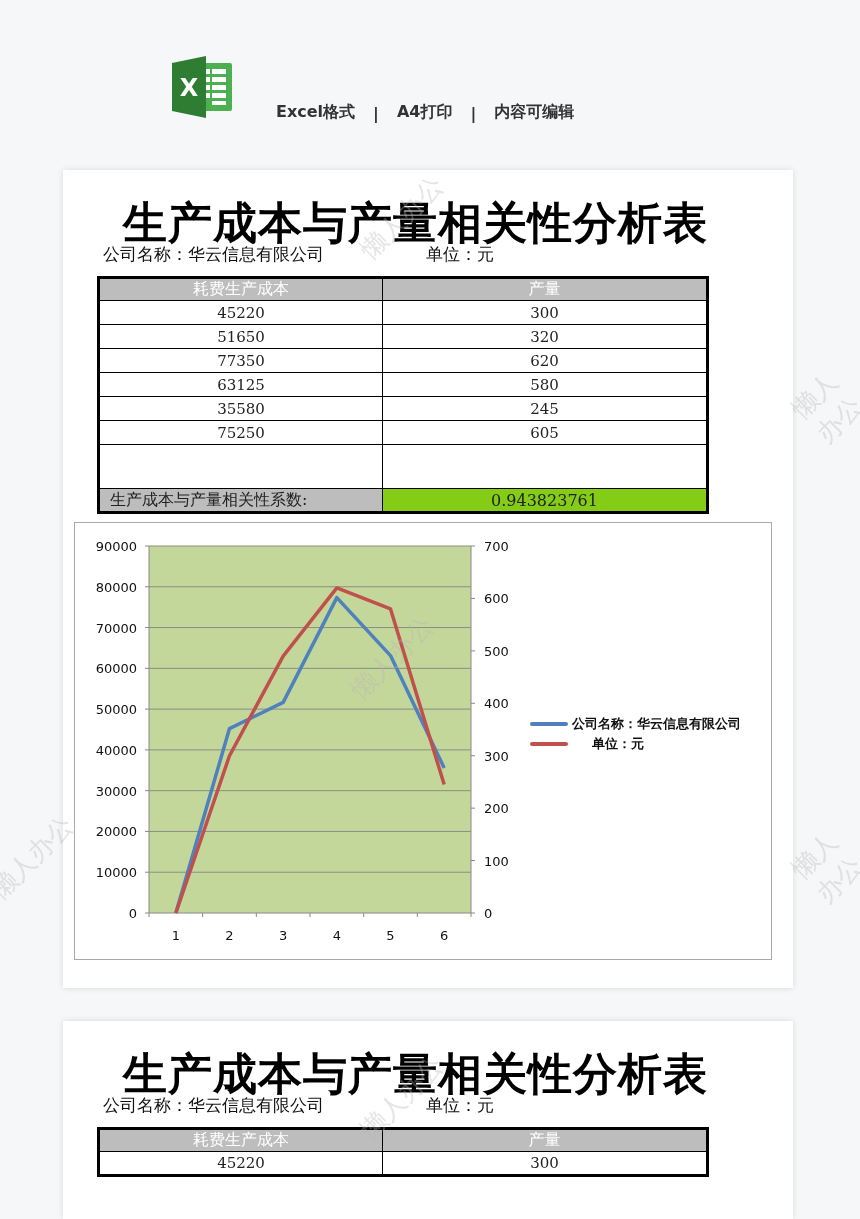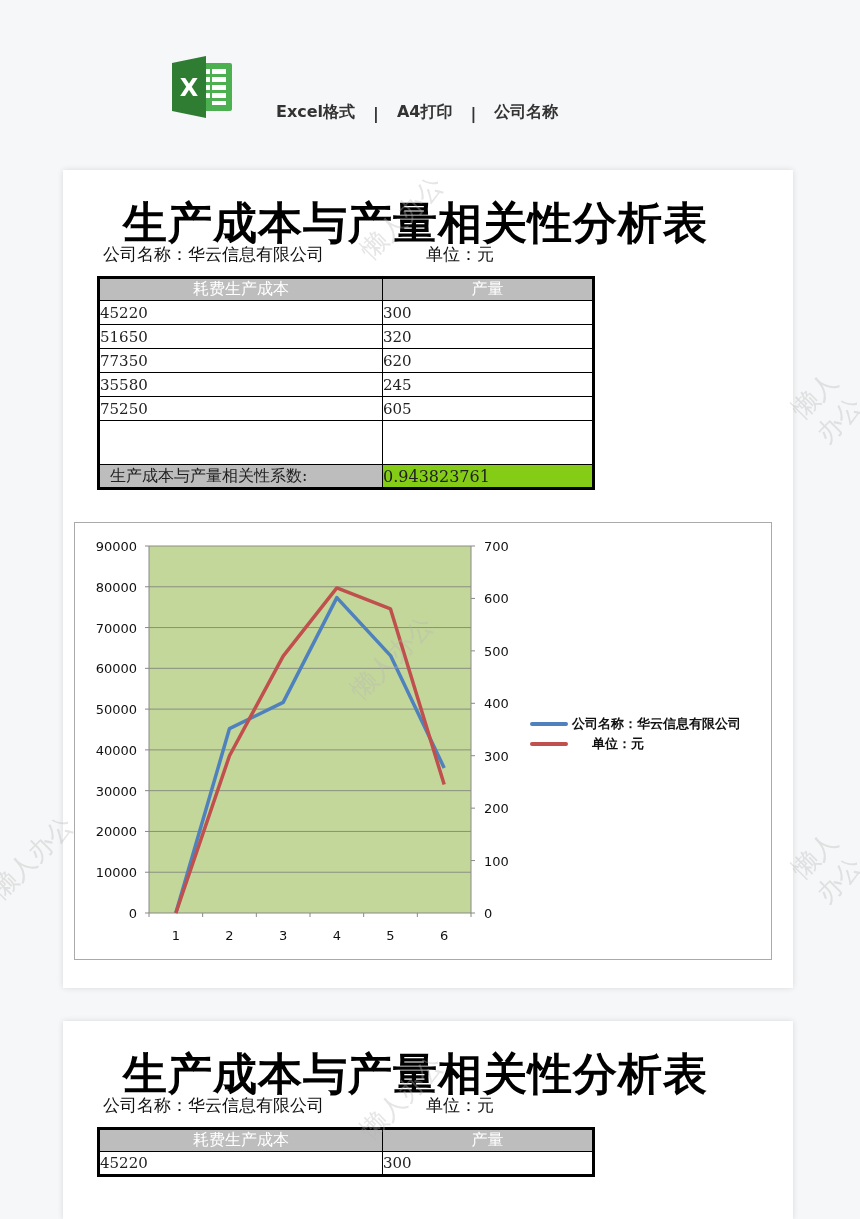--- a/index.html
+++ b/index.html
@@ -8,23 +8,23 @@
   .xl-icon { position: absolute; left: 170px; top: 55px; width: 64px; height: 64px; }
   .banner-title { position: absolute; left: 275px; top: 52px; font-size: 29px; font-weight: bold; color: #2e8b35; letter-spacing: 1px; font-family: "DejaVu Sans", sans-serif; }
   .banner-sub { position: absolute; left: 276px; top: 102px; font-size: 16px; font-weight: bold; color: #333; display: flex; gap: 18px; font-family: "DejaVu Sans", sans-serif; align-items: flex-end; }
   .banner-sub .sep { color: #333; }
   .page { position: absolute; left: 63px; background: #fff; box-shadow: 0 0 6px rgba(0,0,0,0.12); }
   .page1 { top: 170px; width: 730px; height: 818px; }
   .page2 { top: 1021px; width: 730px; height: 198px; }
   .doc-title { position: absolute; left: 60px; top: 24px; font-size: 44px; font-family: "DejaVu Serif", "Liberation Serif", serif; font-weight: bold; color: #000; letter-spacing: 1px; }
   .company { position: absolute; left: 40px; top: 73px; font-size: 17px; font-family: "DejaVu Serif", "Liberation Serif", serif; color: #111; }
   .unit { position: absolute; left: 363px; top: 73px; font-size: 17px; font-family: "DejaVu Serif", "Liberation Serif", serif; color: #111; }
-  table.data { position: absolute; left: 34px; top: 106px; width: 498px; border-collapse: collapse; border: 3px solid #000; font-family: "DejaVu Serif", "Liberation Serif", serif; font-size: 15px; }
+  table.data { position: absolute; left: 34px; top: 106px; width: 612px; border-collapse: collapse; border: 3px solid #000; font-family: "DejaVu Serif", "Liberation Serif", serif; font-size: 15px; }
   table.data th { background: #bdbdbd; color: #fff; font-weight: normal; height: 22px; font-size: 16px; border: 1.5px solid #000; }
-  table.data td { height: 24px; text-align: left; border: 1.5px solid #000; color: #222; }
+  table.data td { height: 24px; text-align: center; border: 1.5px solid #000; color: #222; }
   table.data td.empty { height: 44px; }
   table.data td.label { background: #bdbdbd; text-align: left; padding-left: 10px; font-size: 16px; }
   table.data td.coef { background: #84cc16; font-size: 16px; }
   .col1 { width: 284px; }
   .chart-box { position: absolute; left: 11px; top: 352px; width: 698px; height: 438px; border: 1px solid #aaa; background: #fff; }
   .chart-box svg { position: absolute; left: 0; top: 0; }
   .legend { position: absolute; left: 455px; top: 193px; font-family: "DejaVu Serif", serif; font-size: 13px; color: #111; }
   .legend-row { display: flex; align-items: flex-start; height: 26px; }
   .legend-line { width: 38px; height: 4px; margin-top: 6px; margin-right: 4px; border-radius: 2px; }
   .legend-text { width: 175px; line-height: 16px; font-weight: bold; }
@@ -48,21 +48,21 @@
         <rect x="34" y="38" width="6" height="5"></rect>
     </g>
     <polygon points="2,8 36,1 36,63 2,56" fill="#2e7d32"></polygon>
     <text x="19" y="41" font-size="24" font-weight="bold" fill="#fff" text-anchor="middle" font-family="DejaVu Sans, sans-serif">X</text>
   </svg>
   <div class="banner-sub">
     <span>Excel格式</span>
     <span class="sep">|</span>
     <span>A4打印</span>
     <span class="sep">|</span>
-    <span>公司名称</span>
+    <span>内容可编辑</span>
   </div>
 </div>
 
 <div class="page page1">
   <div class="doc-title">生产成本与产量相关性分析表</div>
   <div class="company">公司名称：华云信息有限公司</div>
   <div class="unit">单位：元</div>
 
   <table class="data">
     <tbody>
@@ -74,20 +74,24 @@
           <td>45220</td>
           <td>300</td>
         </tr>
     <tr>
           <td>51650</td>
           <td>320</td>
         </tr>
     <tr>
           <td>77350</td>
           <td>620</td>
+        </tr>
+    <tr>
+          <td>63125</td>
+          <td>580</td>
         </tr>
     <tr>
           <td>35580</td>
           <td>245</td>
         </tr>
     <tr>
           <td>75250</td>
           <td>605</td>
         </tr>
     <tr>

